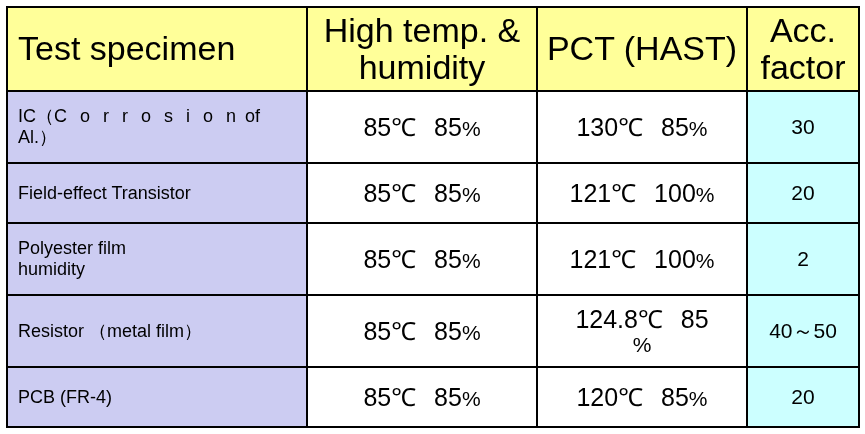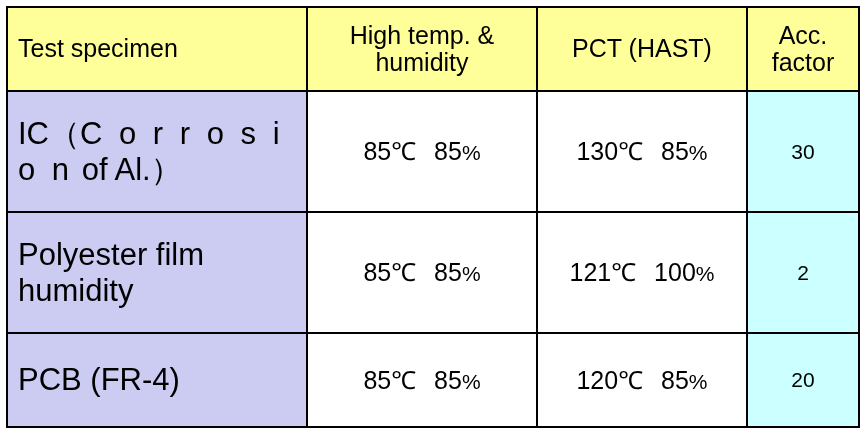--- a/index.html
+++ b/index.html
@@ -34,31 +34,31 @@
   }
   
   col.c0 { width: 300px; }
   col.c1 { width: 230px; }
   col.c2 { width: 210px; }
   col.c3 { width: 112px; }
 
   thead td {
     background: #ffff99;
     text-align: center;
-    font-size: 25px;
+    font-size: 34px;
     line-height: 1.1;
     height: 78px;
   }
   thead td.left {
     text-align: left;
     padding-left: 10px;
   }
   tbody td.spec-name {
     background: #ccccf2;
-    font-size: 31px;
+    font-size: 18px;
     text-align: left;
     padding-left: 10px;
     line-height: 1.15;
   }
   tbody td.val {
     background: #ffffff;
     text-align: center;
     font-size: 25px;
     line-height: 1.15;
     margin-left: 46px;
@@ -127,37 +127,66 @@
           <span class="pair"><span>85℃</span><span class="gap"></span><span>85</span><span class="pct-sym">%</span></span>
         </td>
         <td class="val">
           <span class="pair"><span>130℃</span><span class="gap"></span><span>85</span><span class="pct-sym">%</span></span>
         </td>
         <td class="acc">
           <span>30</span>
         </td>
       </tr>
 
+      <tr class="r2">
+        <td class="spec-name">
+          <span>Field-effect Transistor</span>
+        </td>
+        <td class="val">
+          <span class="pair"><span>85℃</span><span class="gap"></span><span>85</span><span class="pct-sym">%</span></span>
+        </td>
+        <td class="val">
+          <span class="pair"><span>121℃</span><span class="gap"></span><span>100</span><span class="pct-sym">%</span></span>
+        </td>
+        <td class="acc">
+          <span>20</span>
+        </td>
+      </tr>
 
       <tr class="r3">
         <td class="spec-name">
           <div>Polyester film</div>
           <div>humidity</div>
         </td>
         <td class="val">
           <span class="pair"><span>85℃</span><span class="gap"></span><span>85</span><span class="pct-sym">%</span></span>
         </td>
         <td class="val">
           <span class="pair"><span>121℃</span><span class="gap"></span><span>100</span><span class="pct-sym">%</span></span>
         </td>
         <td class="acc">
           <span>2</span>
         </td>
       </tr>
 
+      <tr class="r4">
+        <td class="spec-name">
+          <span>Resistor （metal film）</span>
+        </td>
+        <td class="val">
+          <span class="pair"><span>85℃</span><span class="gap"></span><span>85</span><span class="pct-sym">%</span></span>
+        </td>
+        <td class="val">
+          <span>124.8℃</span><span class="gap"></span><span>85</span>
+          <div class="pct-sym">%</div>
+        </td>
+        <td class="acc">
+          <span>40～50</span>
+        </td>
+      </tr>
 
       <tr class="r5">
         <td class="spec-name">
           <span>PCB (FR-4)</span>
         </td>
         <td class="val">
           <span class="pair"><span>85℃</span><span class="gap"></span><span>85</span><span class="pct-sym">%</span></span>
         </td>
         <td class="val">
           <span class="pair"><span>120℃</span><span class="gap"></span><span>85</span><span class="pct-sym">%</span></span>

